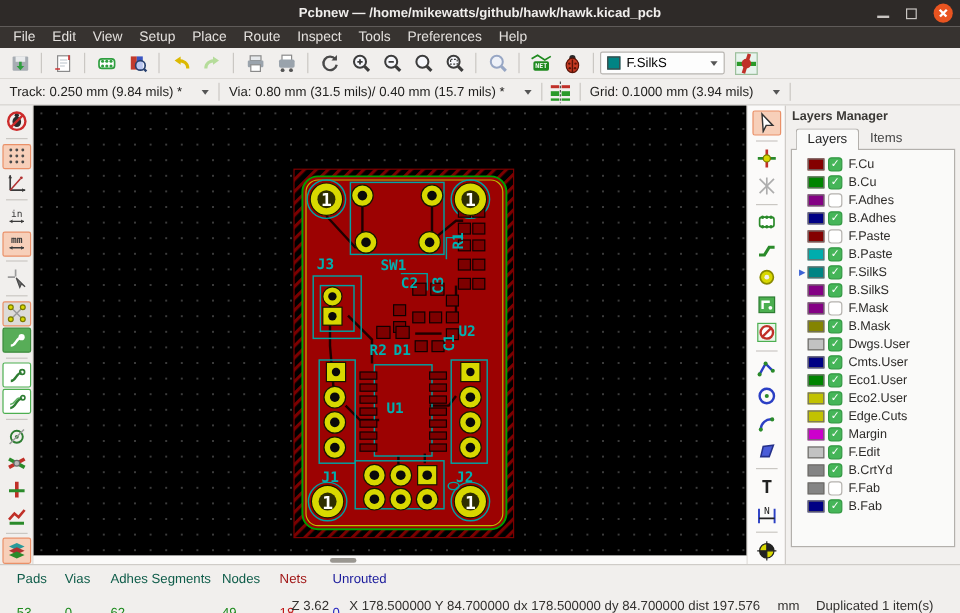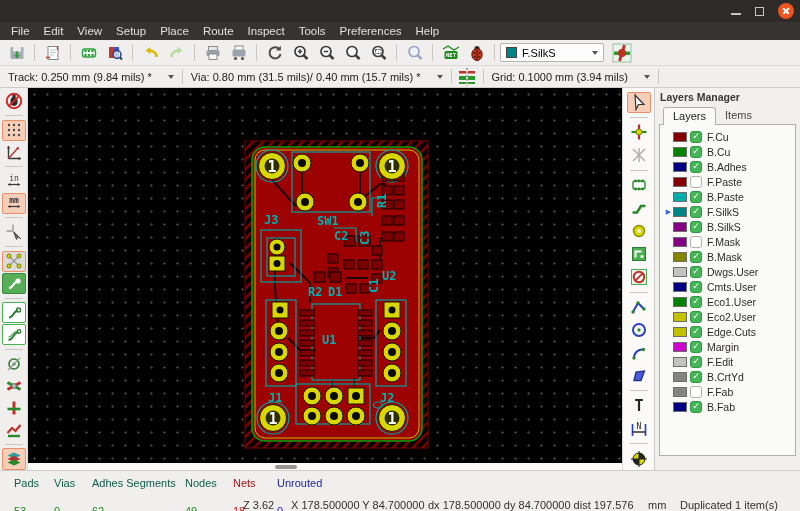--- a/index.html
+++ b/index.html
@@ -63,20 +63,21 @@
   .scount{position:absolute;top:6px;}
   .scount .lab{display:block;font-size:11px;}
   .scount .val{display:block;font-size:11px;margin-top:16px;}
   .sline{position:absolute;top:28px;color:#33312f;white-space:nowrap;}
   svg text{font-family:"DejaVu Sans Mono",monospace;}
 </style>
 </head>
 <body>
 
 <div class="titlebar">
+  <div class="title-text">Pcbnew — /home/mikewatts/github/hawk/hawk.kicad_pcb</div>
   <div class="winbtns">
     <div class="btn-min"></div>
     <div class="btn-max"></div>
     <div class="btn-close"></div>
   </div>
 </div>
 
 <div class="menubar">
   <span class="menu-item">File</span>
   <span class="menu-item">Edit</span>
@@ -696,20 +697,26 @@
           <span class="lname">F.Cu</span>
         </div>
         <div class="layer-row">
           <span class="cur-arrow"></span>
           <span class="lswatch" style="background: rgb(0, 132, 0);"></span>
           <span class="lcheck c1">✓</span>
           <span class="lname">B.Cu</span>
         </div>
         <div class="layer-row">
           <span class="cur-arrow"></span>
+          <span class="lswatch" style="background: rgb(132, 0, 132);"></span>
+          <span class="lcheck c0"></span>
+          <span class="lname">F.Adhes</span>
+        </div>
+        <div class="layer-row">
+          <span class="cur-arrow"></span>
           <span class="lswatch" style="background: rgb(0, 0, 132);"></span>
           <span class="lcheck c1">✓</span>
           <span class="lname">B.Adhes</span>
         </div>
         <div class="layer-row">
           <span class="cur-arrow"></span>
           <span class="lswatch" style="background: rgb(132, 0, 0);"></span>
           <span class="lcheck c0"></span>
           <span class="lname">F.Paste</span>
         </div>

